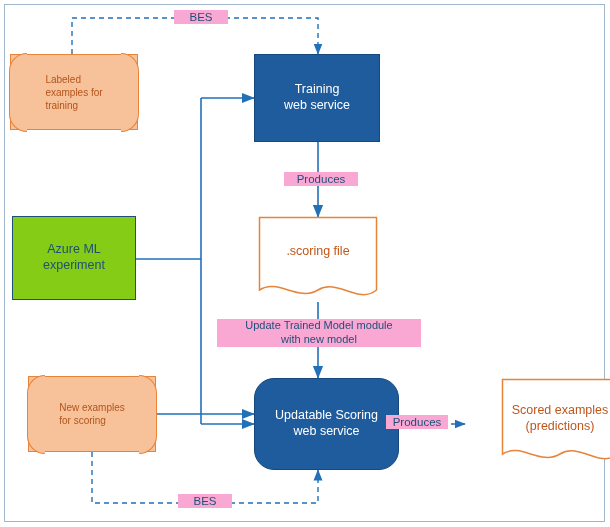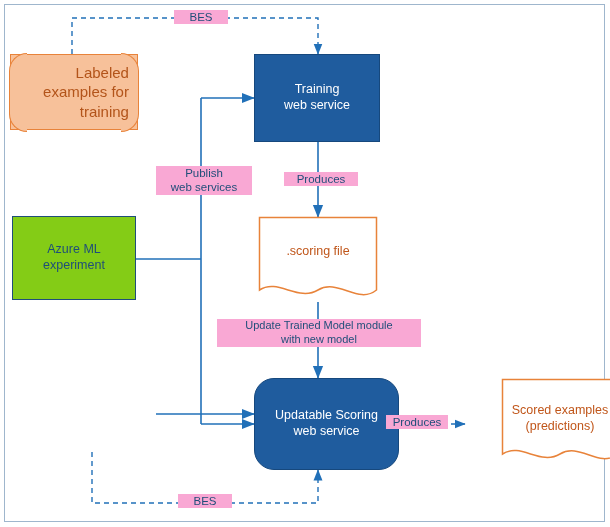--- a/index.html
+++ b/index.html
@@ -102,26 +102,25 @@
     background: #f7c19a;
     box-sizing: border-box;
   }
   .cylinder .cyl-label {
     position: absolute;
     left: 0; top: 0;
     width: 100%; height: 100%;
     display: flex;
     align-items: center;
     justify-content: center;
-    text-align: right;
+    text-align: left;
     color: #b3541a;
-    font-size: 15px;
+    font-size: 10px;
     line-height: 1.3;
     white-space: pre-line;
-    padding-left: 12px;
   }
 
   
   .doc-shape {
     position: absolute;
     width: 120px;
     height: 86px;
   }
   .doc-shape .doc-label {
     position: absolute;
@@ -224,38 +223,43 @@
 experiment</span>
   </div>
 
   <div class="doc-shape" style="left:258px; top:216px;">
     <svg width="120" height="86" viewBox="0 0 120 86">
       <path d="M1.5,1.5 L118.5,1.5 L118.5,74 C100,89 80,62 60,74 C40,86 20,62 1.5,74 Z" fill="#ffffff" stroke="#e8833a" stroke-width="1.5"></path>
     </svg>
     <div class="doc-label">.scoring file</div>
   </div>
 
+  <div class="cylinder" style="left:28px; top:376px;">
+    <div class="cyl-body"></div>
+    <div class="cyl-left"></div>
+    <div class="cyl-right"></div>
+    <div class="cyl-label">New examples
+for scoring</div>
+  </div>
 
   <div class="node box-blue" style="left:254px; top:378px; width:145px; height:92px;border-radius:20px;">
     <span class="node-text">Updatable Scoring
 web service</span>
   </div>
 
   <div class="note-shape" style="left:465px; top:378px;margin-left:36px;">
     <svg width="118" height="90" viewBox="0 0 118 90">
       <path d="M1.5,1.5 L116.5,1.5 L116.5,76 C98,91 79,64 59,76 C39,88 20,64 1.5,76 Z" fill="#ffffff" stroke="#e8833a" stroke-width="1.5"></path>
     </svg>
     <div class="note-label">Scored examples
 (predictions)</div>
   </div>
 
   <div class="edge-label" style="left:174px; top:10px; width:50px;">BES</div>
 
-  <div class="edge-label" style="left:156px; top:166px; width:92px;">Publish
-web services</div>
 
   <div class="edge-label" style="left:284px; top:172px; width:70px;">Produces</div>
 
   <div class="edge-label small" style="left:217px; top:319px; width:200px;">Update Trained Model module
 with new model</div>
 
   <div class="edge-label" style="left:386px; top:415px; width:58px;">Produces</div>
 
   <div class="edge-label" style="left:178px; top:494px; width:50px;">BES</div>
 

